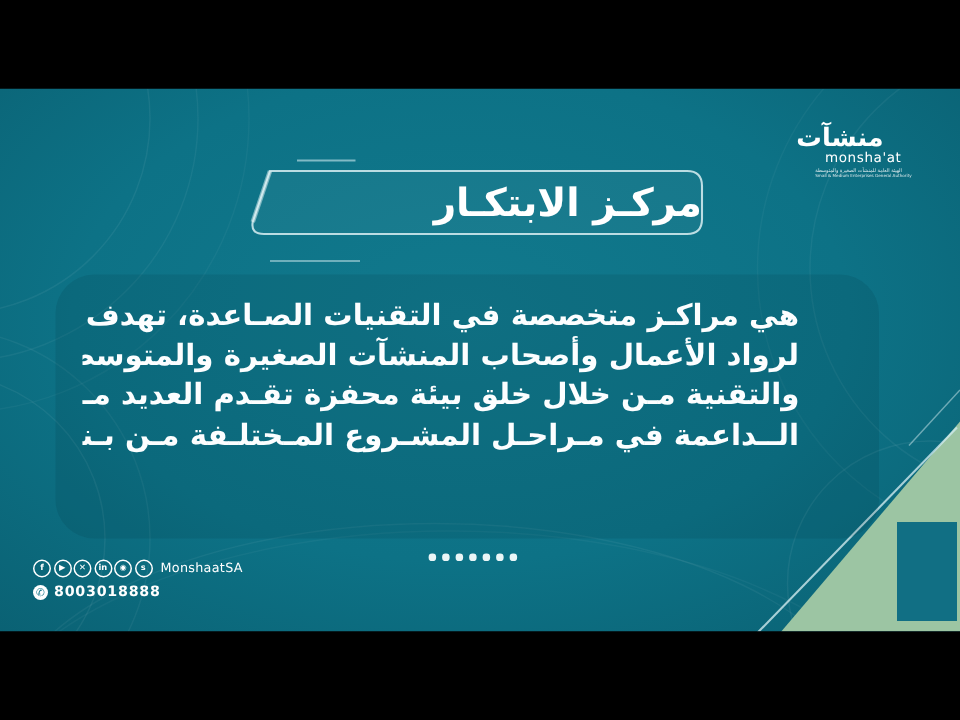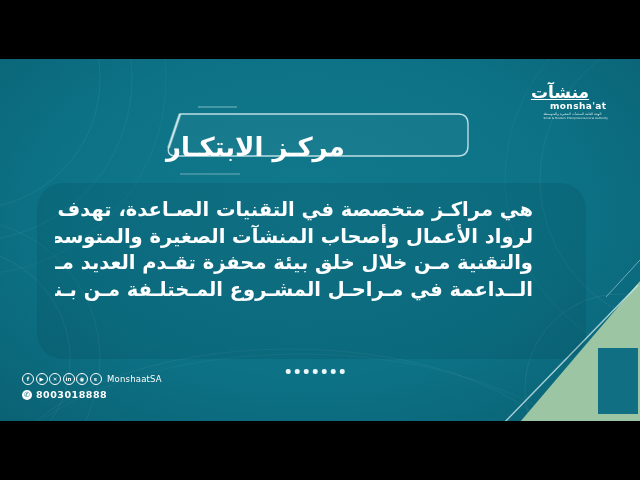--- a/index.html
+++ b/index.html
@@ -7,29 +7,29 @@
          font-family:"DejaVu Sans","Liberation Sans",sans-serif;}
   .letterbox{position:absolute;left:0;width:640px;background:#000;}
   .letterbox.top{top:0;height:59px;}
   .letterbox.bottom{top:421px;height:59px;}
   .canvas{position:absolute;left:0;top:59px;width:640px;height:362px;overflow:hidden;
           background:radial-gradient(ellipse at 48% 42%, #11798d 0%, #0d7286 55%, #0a6072 100%);}
   .deco-svg{position:absolute;left:0;top:0;width:640px;height:362px;}
 
   
   .logo{position:absolute;top:24px;right:50px;text-align:center;color:#fff;width:60px;}
-  .logo-ar{font-size:17px;font-weight:bold;line-height:18px;text-decoration:underline;}
-  .logo-en{font-size:9px;font-weight:bold;letter-spacing:.4px;line-height:10px;margin-left:20px;}
+  .logo-ar{font-size:17px;font-weight:bold;line-height:18px;}
+  .logo-en{font-size:9px;font-weight:normal;letter-spacing:.4px;line-height:10px;margin-left:20px;}
   .logo-tag{margin-top:1px;opacity:.85;transform:scale(.55);transform-origin:50% 0;}
   .logo-tag .t1{font-size:6px;line-height:7px;white-space:nowrap;}
   .logo-tag .t2{font-size:5px;line-height:6px;white-space:nowrap;}
 
   
-  .title-text{position:absolute;left:166px;top:68px;width:302px;height:40px;line-height:40px;
-              text-align:left;color:#fff;font-size:26px;font-weight:bold;direction:rtl;}
+  .title-text{position:absolute;left:166px;top:57px;width:302px;height:40px;line-height:40px;
+              text-align:right;color:#fff;font-size:26px;font-weight:bold;direction:rtl;}
 
   
   .panel{position:absolute;left:37px;top:124px;width:549px;height:176px;border-radius:26px;
          background:rgba(0,25,35,0.10);}
   .body-text{position:absolute;left:55px;top:138px;width:478px;direction:rtl;color:#fcfeff;
              font-size:19.5px;font-weight:bold;}
   .body-line{height:26.5px;line-height:26.5px;white-space:nowrap;overflow:hidden;
              text-align:justify;text-align-last:justify;}
   .body-line.last{text-align-last:right;}
 

